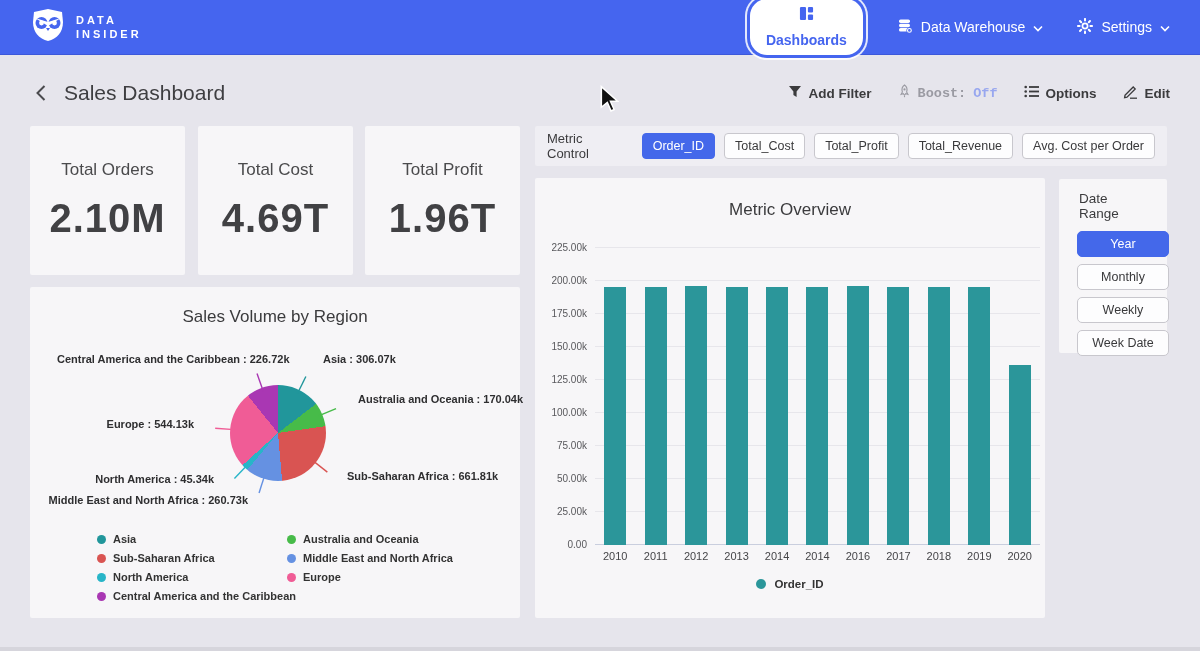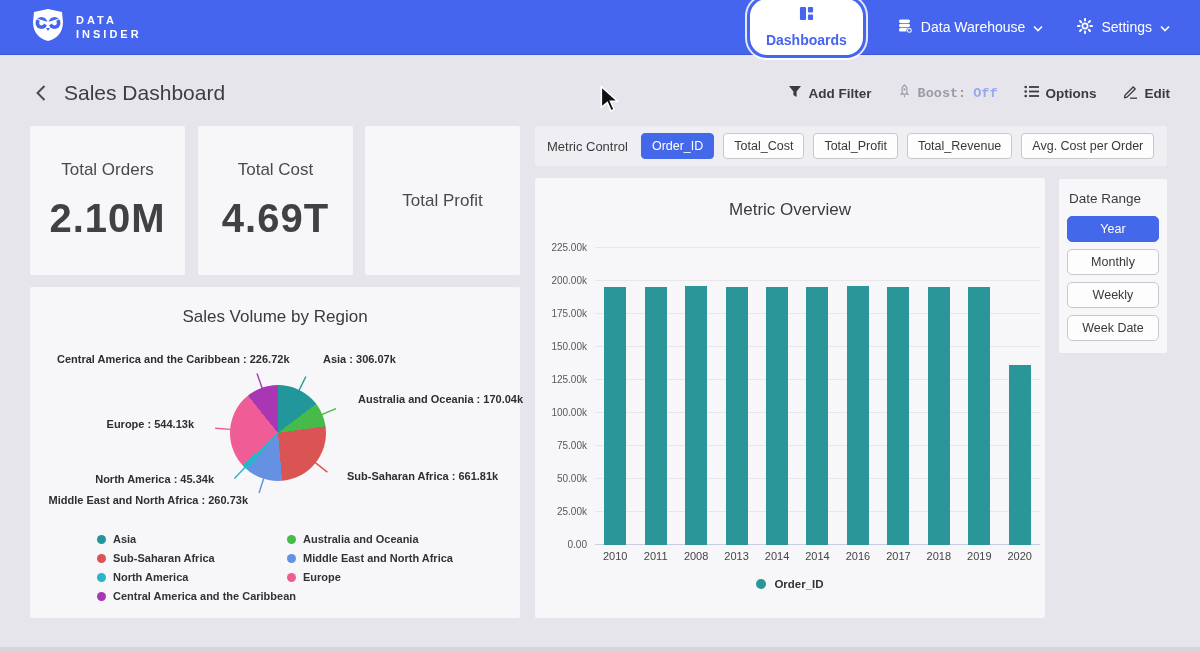--- a/index.html
+++ b/index.html
@@ -31,21 +31,21 @@
 
   
   .card { position:absolute; background:#f7f6f8; border-radius:2px; }
 
   .kpi { width:155px; height:149px; top:126px; display:flex; flex-direction:column; align-items:center; justify-content:center; gap:16px; }
   .kpi-label { font-size:17px; color:#4a4a4c; font-weight:500; }
   .kpi-value { font-size:40px; color:#414144; font-weight:bold; letter-spacing:1px; }
 
   
   .metric-strip { position:absolute; left:535px; top:126px; width:632px; height:40px; background:#efeef3;
-                  display:flex; align-items:center; gap:9px; padding:0 12px; border-radius:2px; }
+                  display:flex; align-items:center; gap:17px; padding:0 12px; border-radius:2px; }
   .metric-label { font-size:13px; color:#3b3b3d; margin-right:4px; }
   .chip { font-size:12.5px; color:#39393b; background:#fdfdfe; border:1px solid #c8c7cd; border-radius:4px;
           padding:5px 10px; cursor:pointer; white-space:nowrap; }
   .chip.active { background:#4468ea; border-color:#4468ea; color:#fff; }
 
   
   .bar-card { left:535px; top:178px; width:510px; height:440px; }
   .chart-title { text-align:center; font-size:17px; color:#3b3b3d; font-weight:500; padding-top:22px; }
   .plot { position:absolute; left:60px; top:70px; width:445px; height:297px; }
   .gridline { position:absolute; left:0; right:0; height:1px; background:#e7e6eb; }
@@ -54,21 +54,21 @@
   .bars { position:absolute; left:0; right:0; top:0; bottom:0; display:flex; justify-content:space-around; align-items:flex-end; }
   .bar { width:22px; background:#2b969a; }
   .xlabels { position:absolute; left:60px; top:372px; width:445px; display:flex; justify-content:space-around; }
   .xlabels span { width:34px; text-align:center; font-size:11px; color:#454548; flex:none; }
   .bar-legend { position:absolute; left:0; width:510px; top:400px; display:flex; align-items:center; justify-content:center; gap:8px; cursor:pointer; }
   .dot { border-radius:50%; flex:none; }
   .bar-legend .dot { width:10px; height:10px; background:#2b969a; }
   .bar-legend span { font-size:11.5px; font-weight:bold; color:#333; }
 
   
-  .date-card { left:1059px; top:179px; width:108px; height:174px; padding:12px 8px; }
+  .date-card { left:1059px; top:179px; width:108px; height:174px; padding:12px 18px; }
   .date-title { font-size:13.5px; color:#3b3b3d; margin:0 0 10px 2px; }
   .date-btn { display:block; width:92px; margin:0 auto 7px auto; padding:5px 0; text-align:center;
               font-size:12.5px; color:#39393b; background:#fdfdfe; border:1px solid #c8c7cd; border-radius:5px; cursor:pointer; }
   .date-btn.active { background:#4468ea; border-color:#4468ea; color:#fff; }
 
   
   .pie-card { left:30px; top:287px; width:490px; height:331px; }
   .pie { position:absolute; left:200px; top:98px; width:96px; height:96px; border-radius:50%; cursor:pointer; }
   .pie-svg { position:absolute; left:0; top:0; pointer-events:none; }
   .pie-label { position:absolute; font-size:11px; font-weight:bold; color:#2e2e30; white-space:nowrap; }
@@ -214,20 +214,21 @@
   <div class="card kpi" style="left:30px">
     <div class="kpi-label">Total Orders</div>
     <div class="kpi-value">2.10M</div>
   </div>
   <div class="card kpi" style="left:198px">
     <div class="kpi-label">Total Cost</div>
     <div class="kpi-value">4.69T</div>
   </div>
   <div class="card kpi" style="left:365px">
     <div class="kpi-label">Total Profit</div>
+    <div class="kpi-value">1.96T</div>
   </div>
 
   <div class="metric-strip">
     <span class="metric-label">Metric Control</span>
     <span id="metric-buttons" style="display:flex;gap:9px">
         <button class="chip active">Order_ID</button>
         <button class="chip">Total_Cost</button>
         <button class="chip">Total_Profit</button>
         <button class="chip">Total_Revenue</button>
         <button class="chip">Avg. Cost per Order</button>
@@ -267,21 +268,21 @@
           <div class="bar" style="height: 87.2889%; background: rgb(43, 150, 154);"></div>
           <div class="bar" style="height: 86.9778%; background: rgb(43, 150, 154);"></div>
           <div class="bar" style="height: 86.8444%; background: rgb(43, 150, 154);"></div>
           <div class="bar" style="height: 86.8889%; background: rgb(43, 150, 154);"></div>
           <div class="bar" style="height: 60.5778%; background: rgb(43, 150, 154);"></div>
         </div>
       </div>
     <div class="xlabels" id="bar-xlabels">
         <span>2010</span>
         <span>2011</span>
-        <span>2008</span>
+        <span>2012</span>
         <span>2013</span>
         <span>2014</span>
         <span>2014</span>
         <span>2016</span>
         <span>2017</span>
         <span>2018</span>
         <span>2019</span>
         <span>2020</span>
       </div>
     <div class="bar-legend" id="bar-legend">

